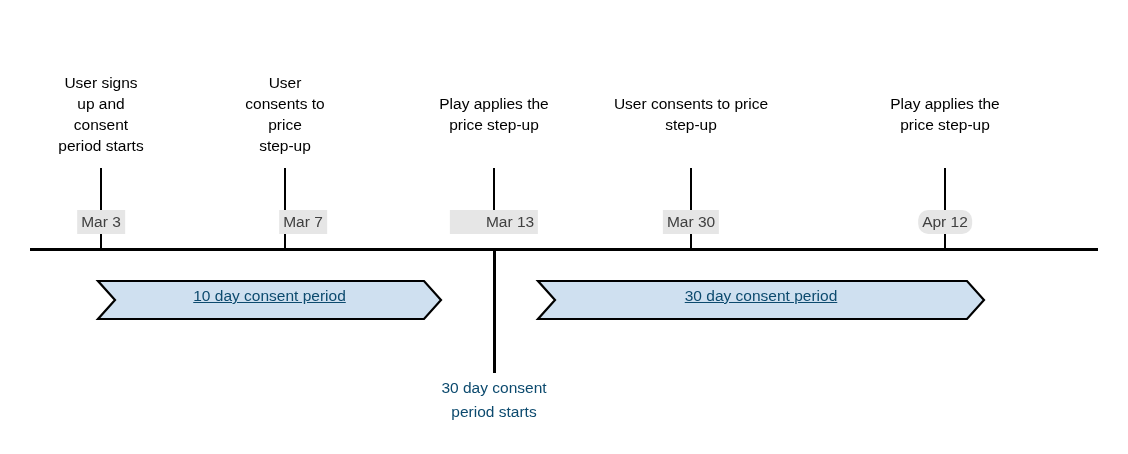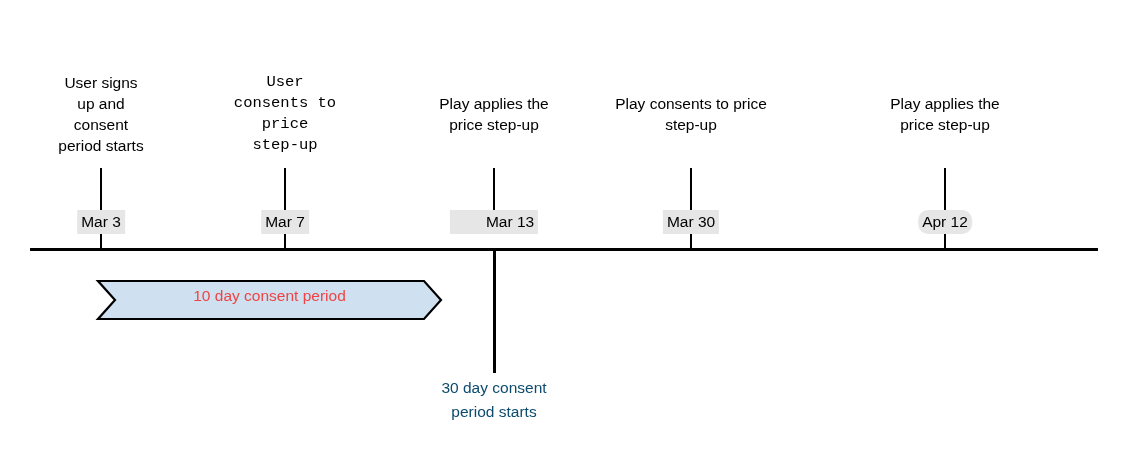--- a/index.html
+++ b/index.html
@@ -50,21 +50,21 @@
     position: absolute;
     left: -1px;
     width: 2px;
     background: #000000;
   }
   .event-datechip {
     position: absolute;
     left: 50%;
     transform: translateX(-50%);
     background: #e6e6e6;
-    color: #000000;
+    color: #404040;
     font-size: 15.5px;
     line-height: 20px;
     padding: 2px 4px 2px 4px;
     white-space: nowrap;
   }
   .event-stem-lower {
     position: absolute;
     left: -1px;
     width: 2px;
     background: #000000;
@@ -107,60 +107,61 @@
   .banner-label {
     position: absolute;
     top: 0;
     left: 0;
     right: 0;
     height: 32px;
     display: flex;
     align-items: center;
     justify-content: center;
     font-size: 15.5px;
-    color: #ef4444;
+    color: #0c4a6e;
     pointer-events: none;
+    text-decoration: underline;
   }
 </style>
 </head>
 <body>
 
 <div id="diagram-root">
 
   <div class="timeline-axis"></div>
 
   <div class="event" style="left:101px;">
     <div class="event-caption" style="bottom:-156px; width:220px;">User signs
 up and
 consent
 period starts</div>
     <div class="event-stem" style="top:168px; height:42px;"></div>
     <div class="event-datechip" style="top:210px;">Mar 3</div>
     <div class="event-stem-lower" style="top:234px; height:17px;"></div>
   </div>
 
   <div class="event" style="left:285px;">
-    <div class="event-caption" style="bottom:-156px; width:220px;font-family:Liberation Mono, monospace;">User
+    <div class="event-caption" style="bottom:-156px; width:220px;">User
 consents to
 price
 step-up</div>
     <div class="event-stem" style="top:168px; height:42px;"></div>
-    <div class="event-datechip" style="top:210px;">Mar 7</div>
+    <div class="event-datechip" style="top:210px;margin-left:18px;">Mar 7</div>
     <div class="event-stem-lower" style="top:234px; height:17px;"></div>
   </div>
 
   <div class="event" style="left:494px;">
     <div class="event-caption" style="bottom:-135px; width:230px;">Play applies the
 price step-up</div>
     <div class="event-stem" style="top:168px; height:42px;"></div>
     <div class="event-datechip" style="top:210px;padding-left:36px;">Mar 13</div>
   </div>
 
   <div class="event" style="left:691px;">
-    <div class="event-caption" style="bottom:-135px; width:250px;">Play consents to price
+    <div class="event-caption" style="bottom:-135px; width:250px;">User consents to price
 step-up</div>
     <div class="event-stem" style="top:168px; height:42px;"></div>
     <div class="event-datechip" style="top:210px;text-align:right;">Mar 30</div>
     <div class="event-stem-lower" style="top:234px; height:17px;"></div>
   </div>
 
   <div class="event" style="left:945px;">
     <div class="event-caption" style="bottom:-135px; width:230px;">Play applies the
 price step-up</div>
     <div class="event-stem" style="top:168px; height:42px;"></div>
@@ -174,14 +175,20 @@
 period starts</div>
   </div>
 
   <div class="banner" style="left:97px; top:280px; width:345px;">
     <svg viewBox="0 0 345 40" preserveAspectRatio="none">
       <polygon points="1,1 327,1 344,20 327,39 1,39 18,20" fill="#cfe0f0" stroke="#000000" stroke-width="2.2" stroke-linejoin="miter" vector-effect="non-scaling-stroke"></polygon>
     </svg>
     <div class="banner-label">10 day consent period</div>
   </div>
 
+  <div class="banner" style="left:537px; top:280px; width:448px;">
+    <svg viewBox="0 0 448 40" preserveAspectRatio="none">
+      <polygon points="1,1 430,1 447,20 430,39 1,39 18,20" fill="#cfe0f0" stroke="#000000" stroke-width="2.2" stroke-linejoin="miter" vector-effect="non-scaling-stroke"></polygon>
+    </svg>
+    <div class="banner-label">30 day consent period</div>
+  </div>
 
 </div>
 
 </body></html>

